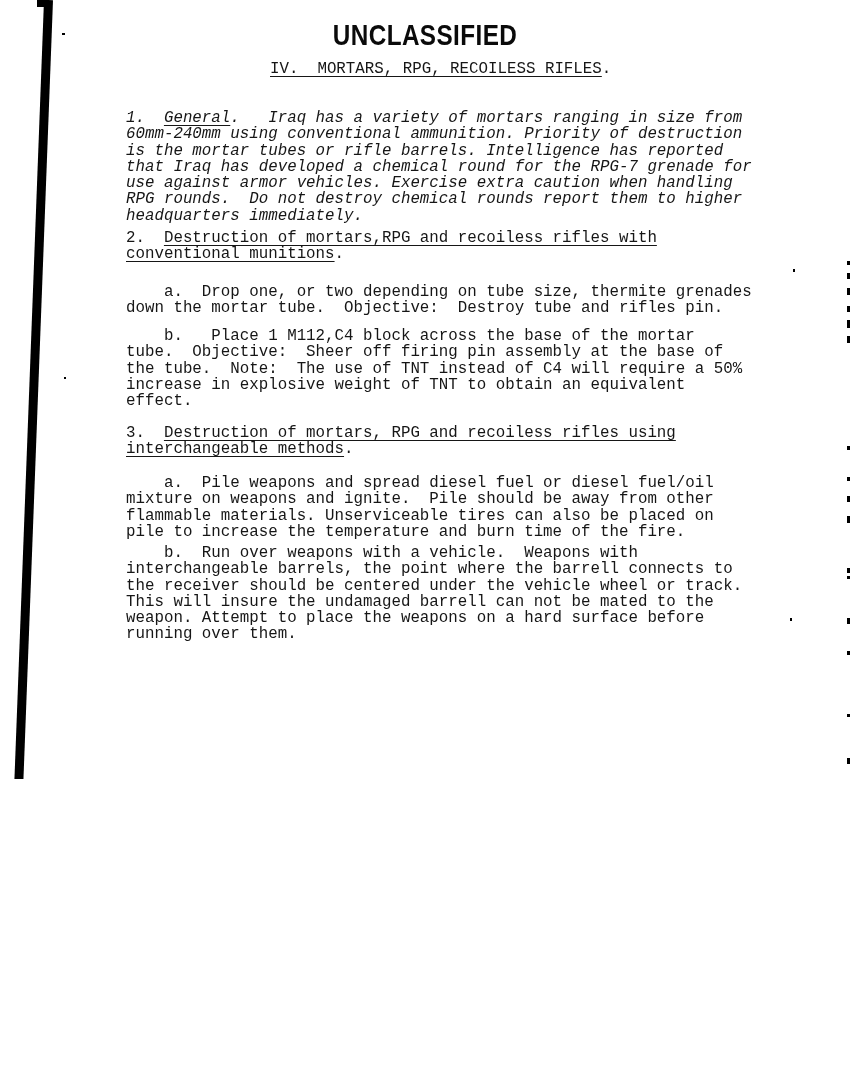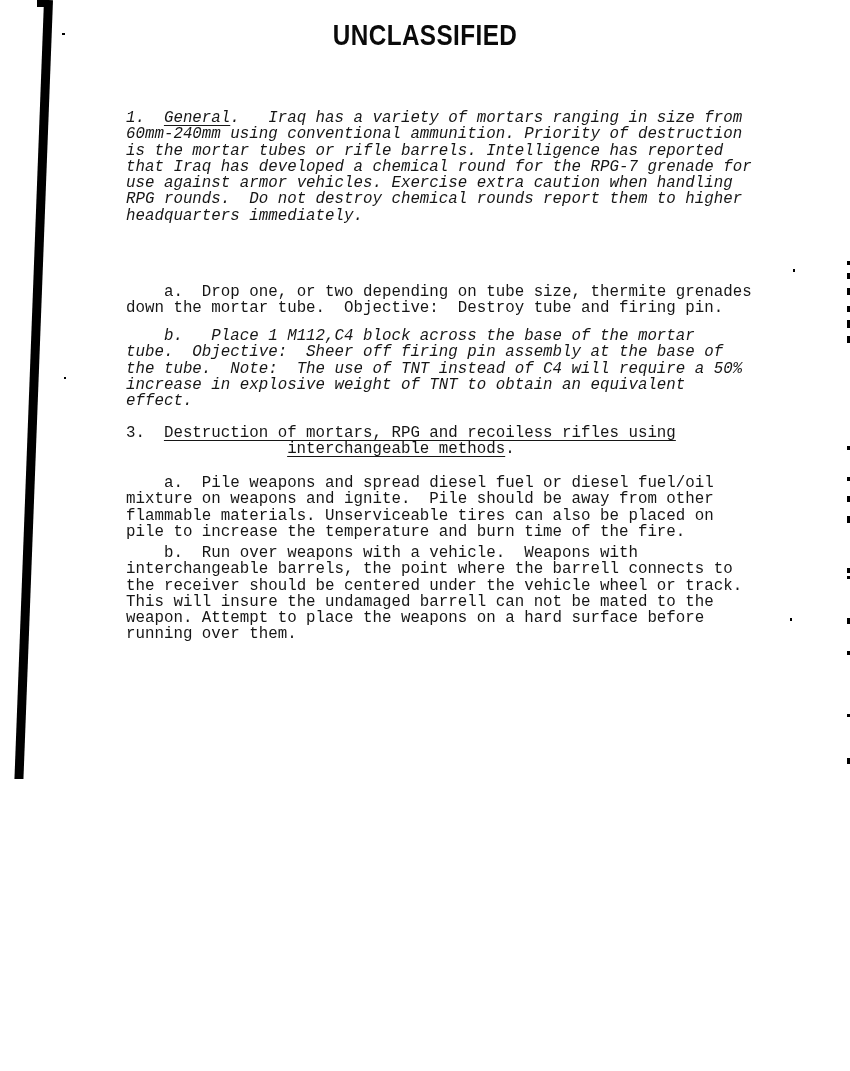--- a/index.html
+++ b/index.html
@@ -47,22 +47,22 @@
     top: 896px;
     left: 0;
     font-size: 29px;
     line-height: 33px;
     transform: scaleX(0.80);
   }
   .doc-title { top: 61px; left: 270px; }
   .p1  { top: 110px; left: 126px; font-style: italic; }
   .p2h { top: 230px; left: 126px; }
   .p2a { top: 284px; left: 126px; }
-  .p2b { top: 328px; left: 126px; font-style: italic; }
-  .p3h { top: 425px; left: 126px; text-align: center; }
+  .p2b { top: 328px; left: 126px; }
+  .p3h { top: 425px; left: 126px; }
   .p3a { top: 475px; left: 126px; }
   .p3b { top: 545px; left: 126px; }
   .page-number { top: 874px; left: 440px; }
   .artifact-layer {
     position: absolute;
     top: 0; left: 0;
     width: 850px;
     height: 1071px;
     pointer-events: none;
   }
@@ -99,32 +99,34 @@
     <g fill="#000000">
       <rect x="62" y="33" width="3" height="2"></rect>
       <rect x="64" y="377" width="2" height="2"></rect>
       <rect x="793" y="269" width="2" height="3"></rect>
       <rect x="790" y="618" width="2" height="3"></rect>
     </g>
   </svg>
 
   <div class="abs sans-banner header-banner">UNCLASSIFIED</div>
 
+  <div class="abs mono doc-title"><span class="u">IV.  MORTARS, RPG, RECOILESS RIFLES</span><span>.</span></div>
 
   <div class="abs mono p1"><span>1.  </span><span class="u">General</span><span>.   Iraq has a variety of mortars ranging in size from
 60mm-240mm using conventional ammunition. Priority of destruction
 is the mortar tubes or rifle barrels. Intelligence has reported
 that Iraq has developed a chemical round for the RPG-7 grenade for
 use against armor vehicles. Exercise extra caution when handling
 RPG rounds.  Do not destroy chemical rounds report them to higher
 headquarters immediately.</span></div>
 
+  <div class="abs mono p2h"><span>2.  </span><span class="u">Destruction of mortars,RPG and recoiless rifles with</span><br><span class="u">conventional munitions</span><span>.</span></div>
 
   <div class="abs mono p2a">    a.  Drop one, or two depending on tube size, thermite grenades
-down the mortar tube.  Objective:  Destroy tube and firing pin.</div>
+down the mortar tube.  Objective:  Destroy tube and rifles pin.</div>
 
   <div class="abs mono p2b">    b.   Place 1 M112,C4 block across the base of the mortar
 tube.  Objective:  Sheer off firing pin assembly at the base of
 the tube.  Note:  The use of TNT instead of C4 will require a 50%
 increase in explosive weight of TNT to obtain an equivalent
 effect.</div>
 
   <div class="abs mono p3h"><span>3.  </span><span class="u">Destruction of mortars, RPG and recoiless rifles using</span><br><span class="u">interchangeable methods</span><span>.</span></div>
 
   <div class="abs mono p3b">    b.  Run over weapons with a vehicle.  Weapons with

